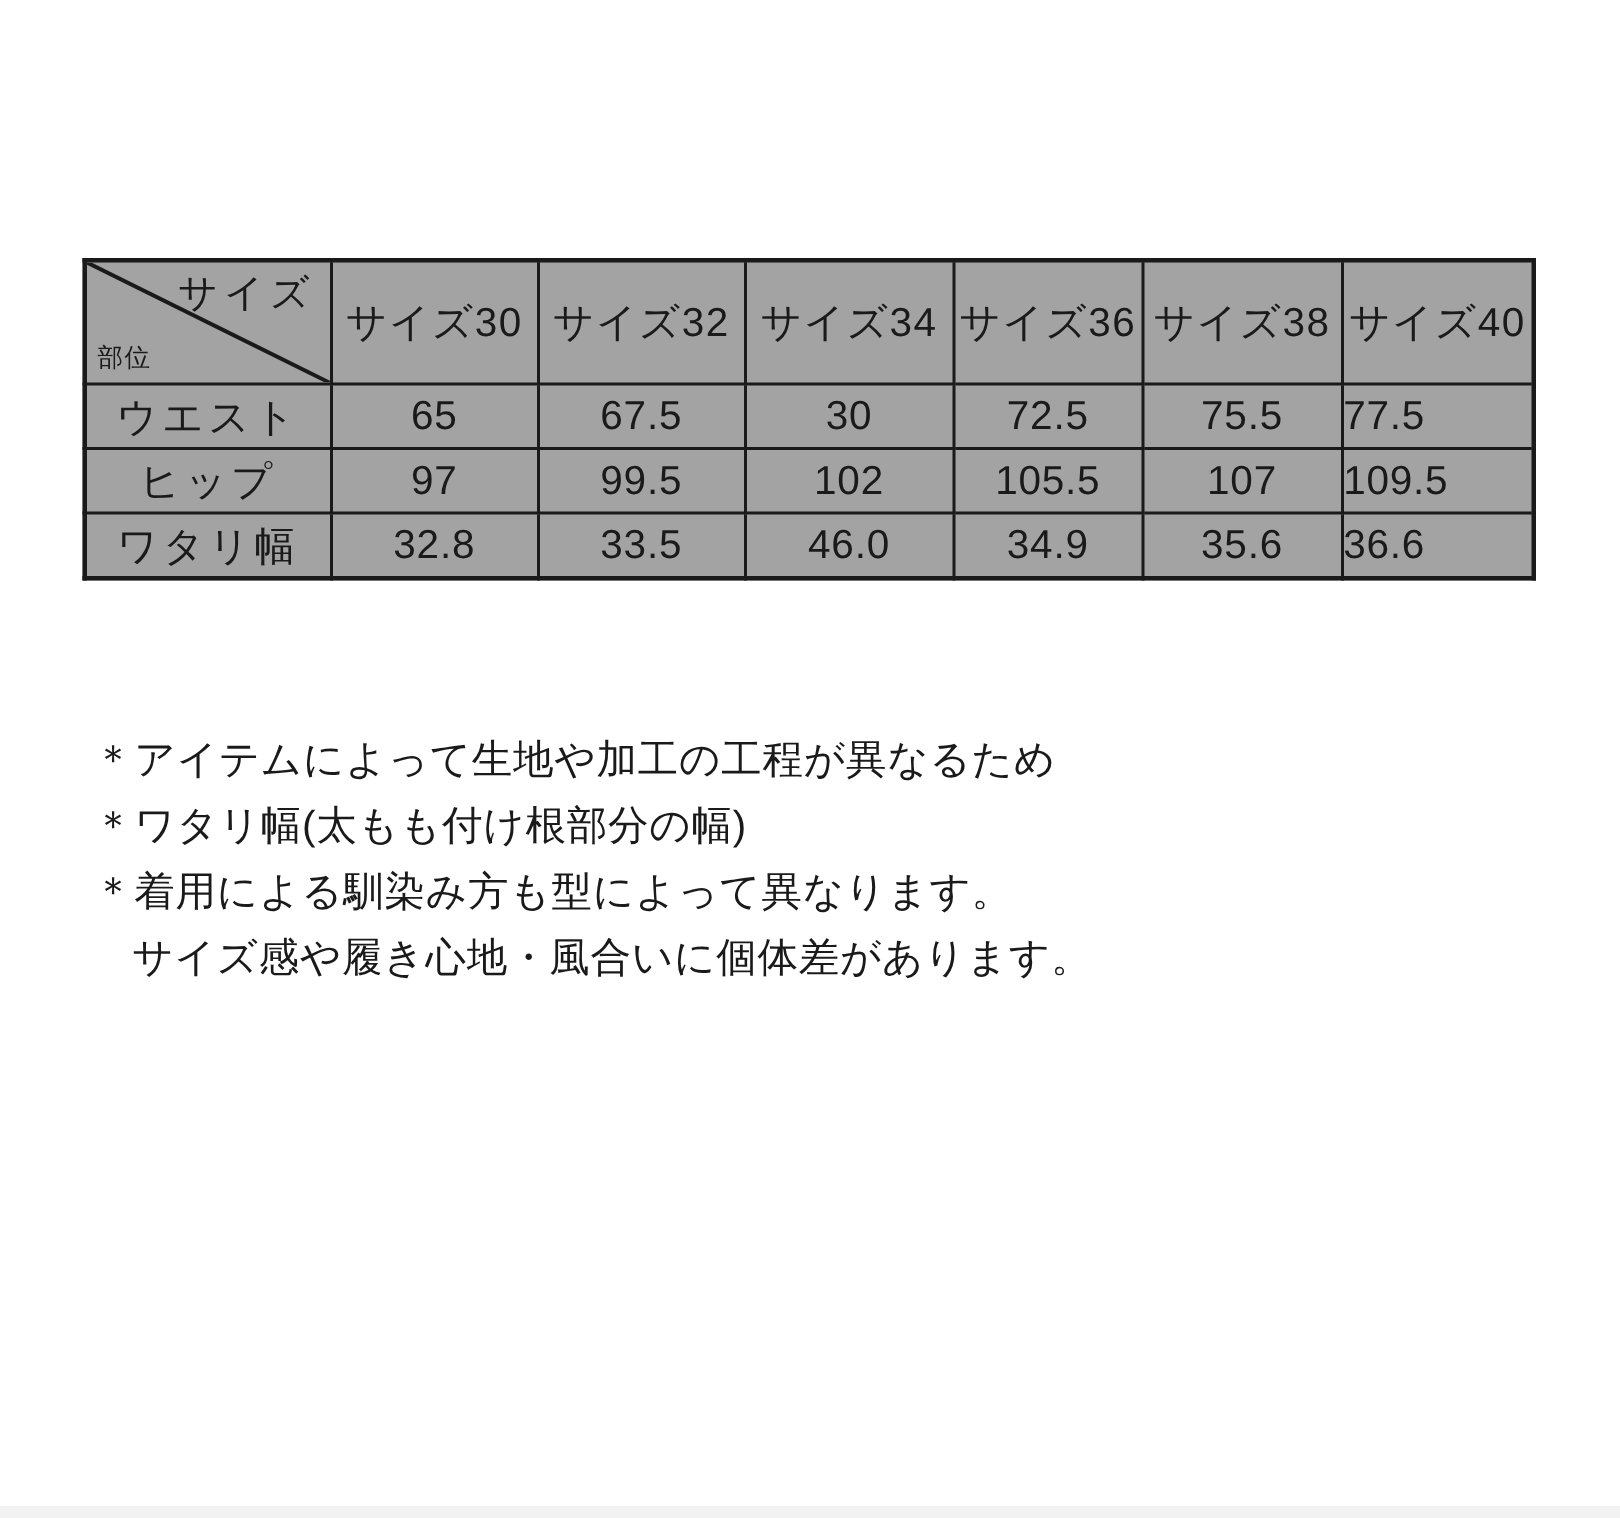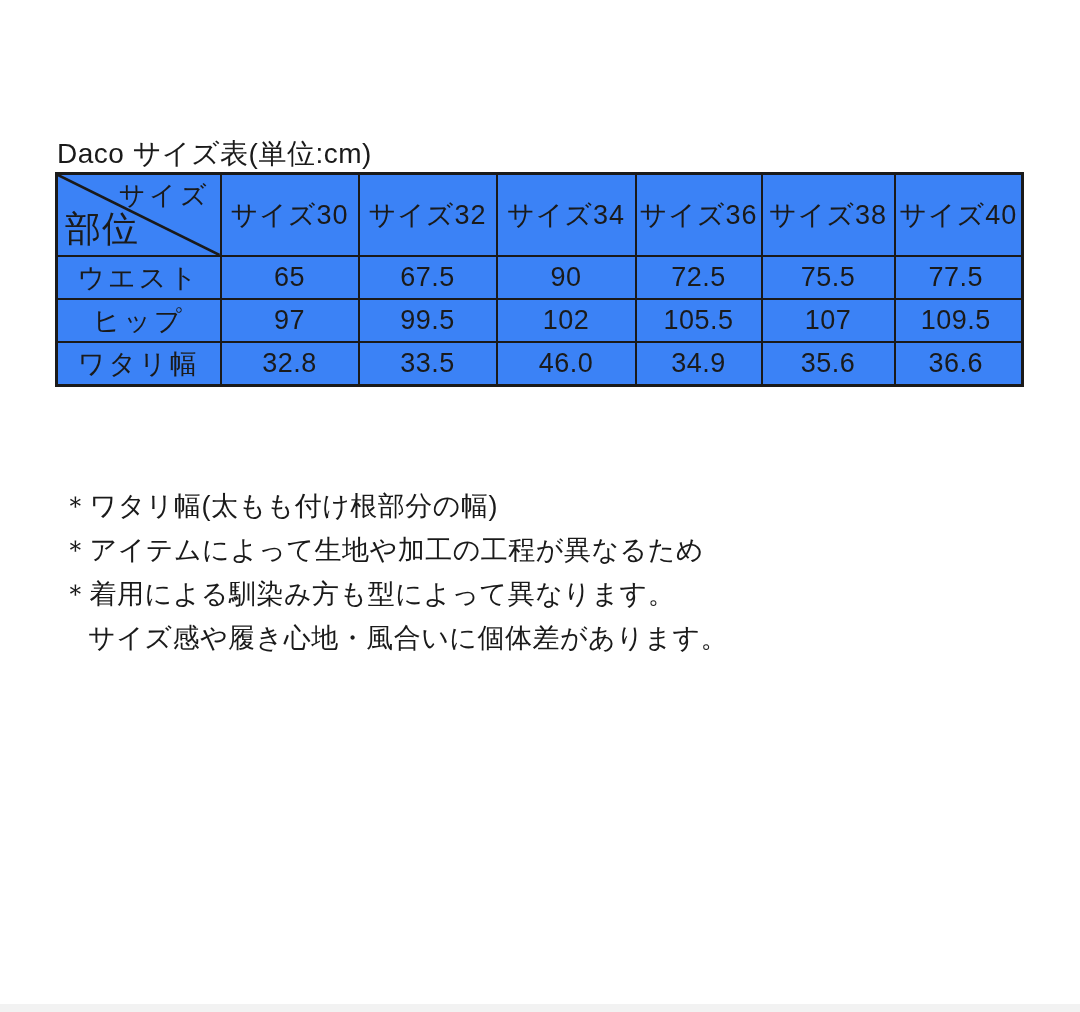--- a/index.html
+++ b/index.html
@@ -28,59 +28,59 @@
   }
 
   table.size-table {
     position: absolute;
     left: 55px;
     top: 172px;
     width: 966px;
     border-collapse: collapse;
     table-layout: fixed;
     border: 3px solid #1a1a1a;
-    background: #3b82f6;
+    background: #a3a3a3;
   }
   table.size-table th,
   table.size-table td {
     border: 2px solid #1a1a1a;
     padding: 0;
     font-size: 27px;
     font-weight: 500;
     text-align: center;
     vertical-align: middle;
     overflow: hidden;
     white-space: nowrap;
   }
   thead th { height: 80px; letter-spacing: 1px; }
   tbody td { height: 41px; }
   tbody td.row-label { letter-spacing: 3px; }
   tbody td.num { letter-spacing: 0.5px; border-radius: 17px; }
-  tbody td.num-right { text-align: center; padding-right: 5px; letter-spacing: 0.5px; }
+  tbody td.num-right { text-align: left; padding-right: 5px; letter-spacing: 0.5px; }
 
   th.corner { position: relative; padding: 0; }
   th.corner svg {
     position: absolute;
     left: 0; top: 0;
     width: 100%; height: 100%;
     display: block;
   }
   th.corner .corner-size {
     position: absolute;
     top: 6px;
     right: 9px;
     font-size: 26px;
     letter-spacing: 4px;
     line-height: 1.1;
   }
   th.corner .corner-part {
     position: absolute;
     bottom: 6px;
     left: 7px;
-    font-size: 36px;
+    font-size: 17px;
     letter-spacing: 1px;
     line-height: 1.1;
   }
 
   .footnotes {
     position: absolute;
     left: 62px;
     top: 484px;
     font-size: 27px;
     font-weight: 500;
@@ -98,21 +98,20 @@
     width: 100%;
     height: 8px;
     background: #f2f2f2;
   }
 </style>
 </head>
 <body>
 
 <div class="canvas">
 
-  <div class="title">Daco サイズ表(単位:cm)</div>
 
   <table class="size-table">
     <colgroup>
       <col style="width:164px">
       <col style="width:138px">
       <col style="width:138px">
       <col style="width:139px">
       <col style="width:126px">
       <col style="width:133px">
       <col style="width:128px">
@@ -132,21 +131,21 @@
         <th>サイズ36</th>
         <th>サイズ38</th>
         <th>サイズ40</th>
       </tr>
     </thead>
     <tbody>
       <tr>
         <td class="row-label">ウエスト</td>
         <td class="num">65</td>
         <td class="num">67.5</td>
-        <td class="num">90</td>
+        <td class="num">30</td>
         <td class="num">72.5</td>
         <td class="num">75.5</td>
         <td class="num-right">77.5</td>
       </tr>
       <tr>
         <td class="row-label">ヒップ</td>
         <td class="num">97</td>
         <td class="num">99.5</td>
         <td class="num">102</td>
         <td class="num">105.5</td>
@@ -159,21 +158,21 @@
         <td class="num">33.5</td>
         <td class="num">46.0</td>
         <td class="num">34.9</td>
         <td class="num">35.6</td>
         <td class="num-right">36.6</td>
       </tr>
     </tbody>
   </table>
 
   <div class="footnotes">
+    <div class="fn-line">＊アイテムによって生地や加工の工程が異なるため</div>
     <div class="fn-line">＊ワタリ幅(太もも付け根部分の幅)</div>
-    <div class="fn-line">＊アイテムによって生地や加工の工程が異なるため</div>
     <div class="fn-line">＊着用による馴染み方も型によって異なります。</div>
     <div class="fn-line indent">サイズ感や履き心地・風合いに個体差があります。</div>
   </div>
 
   <div class="bottom-band"></div>
 
 </div>
 
 </body></html>

